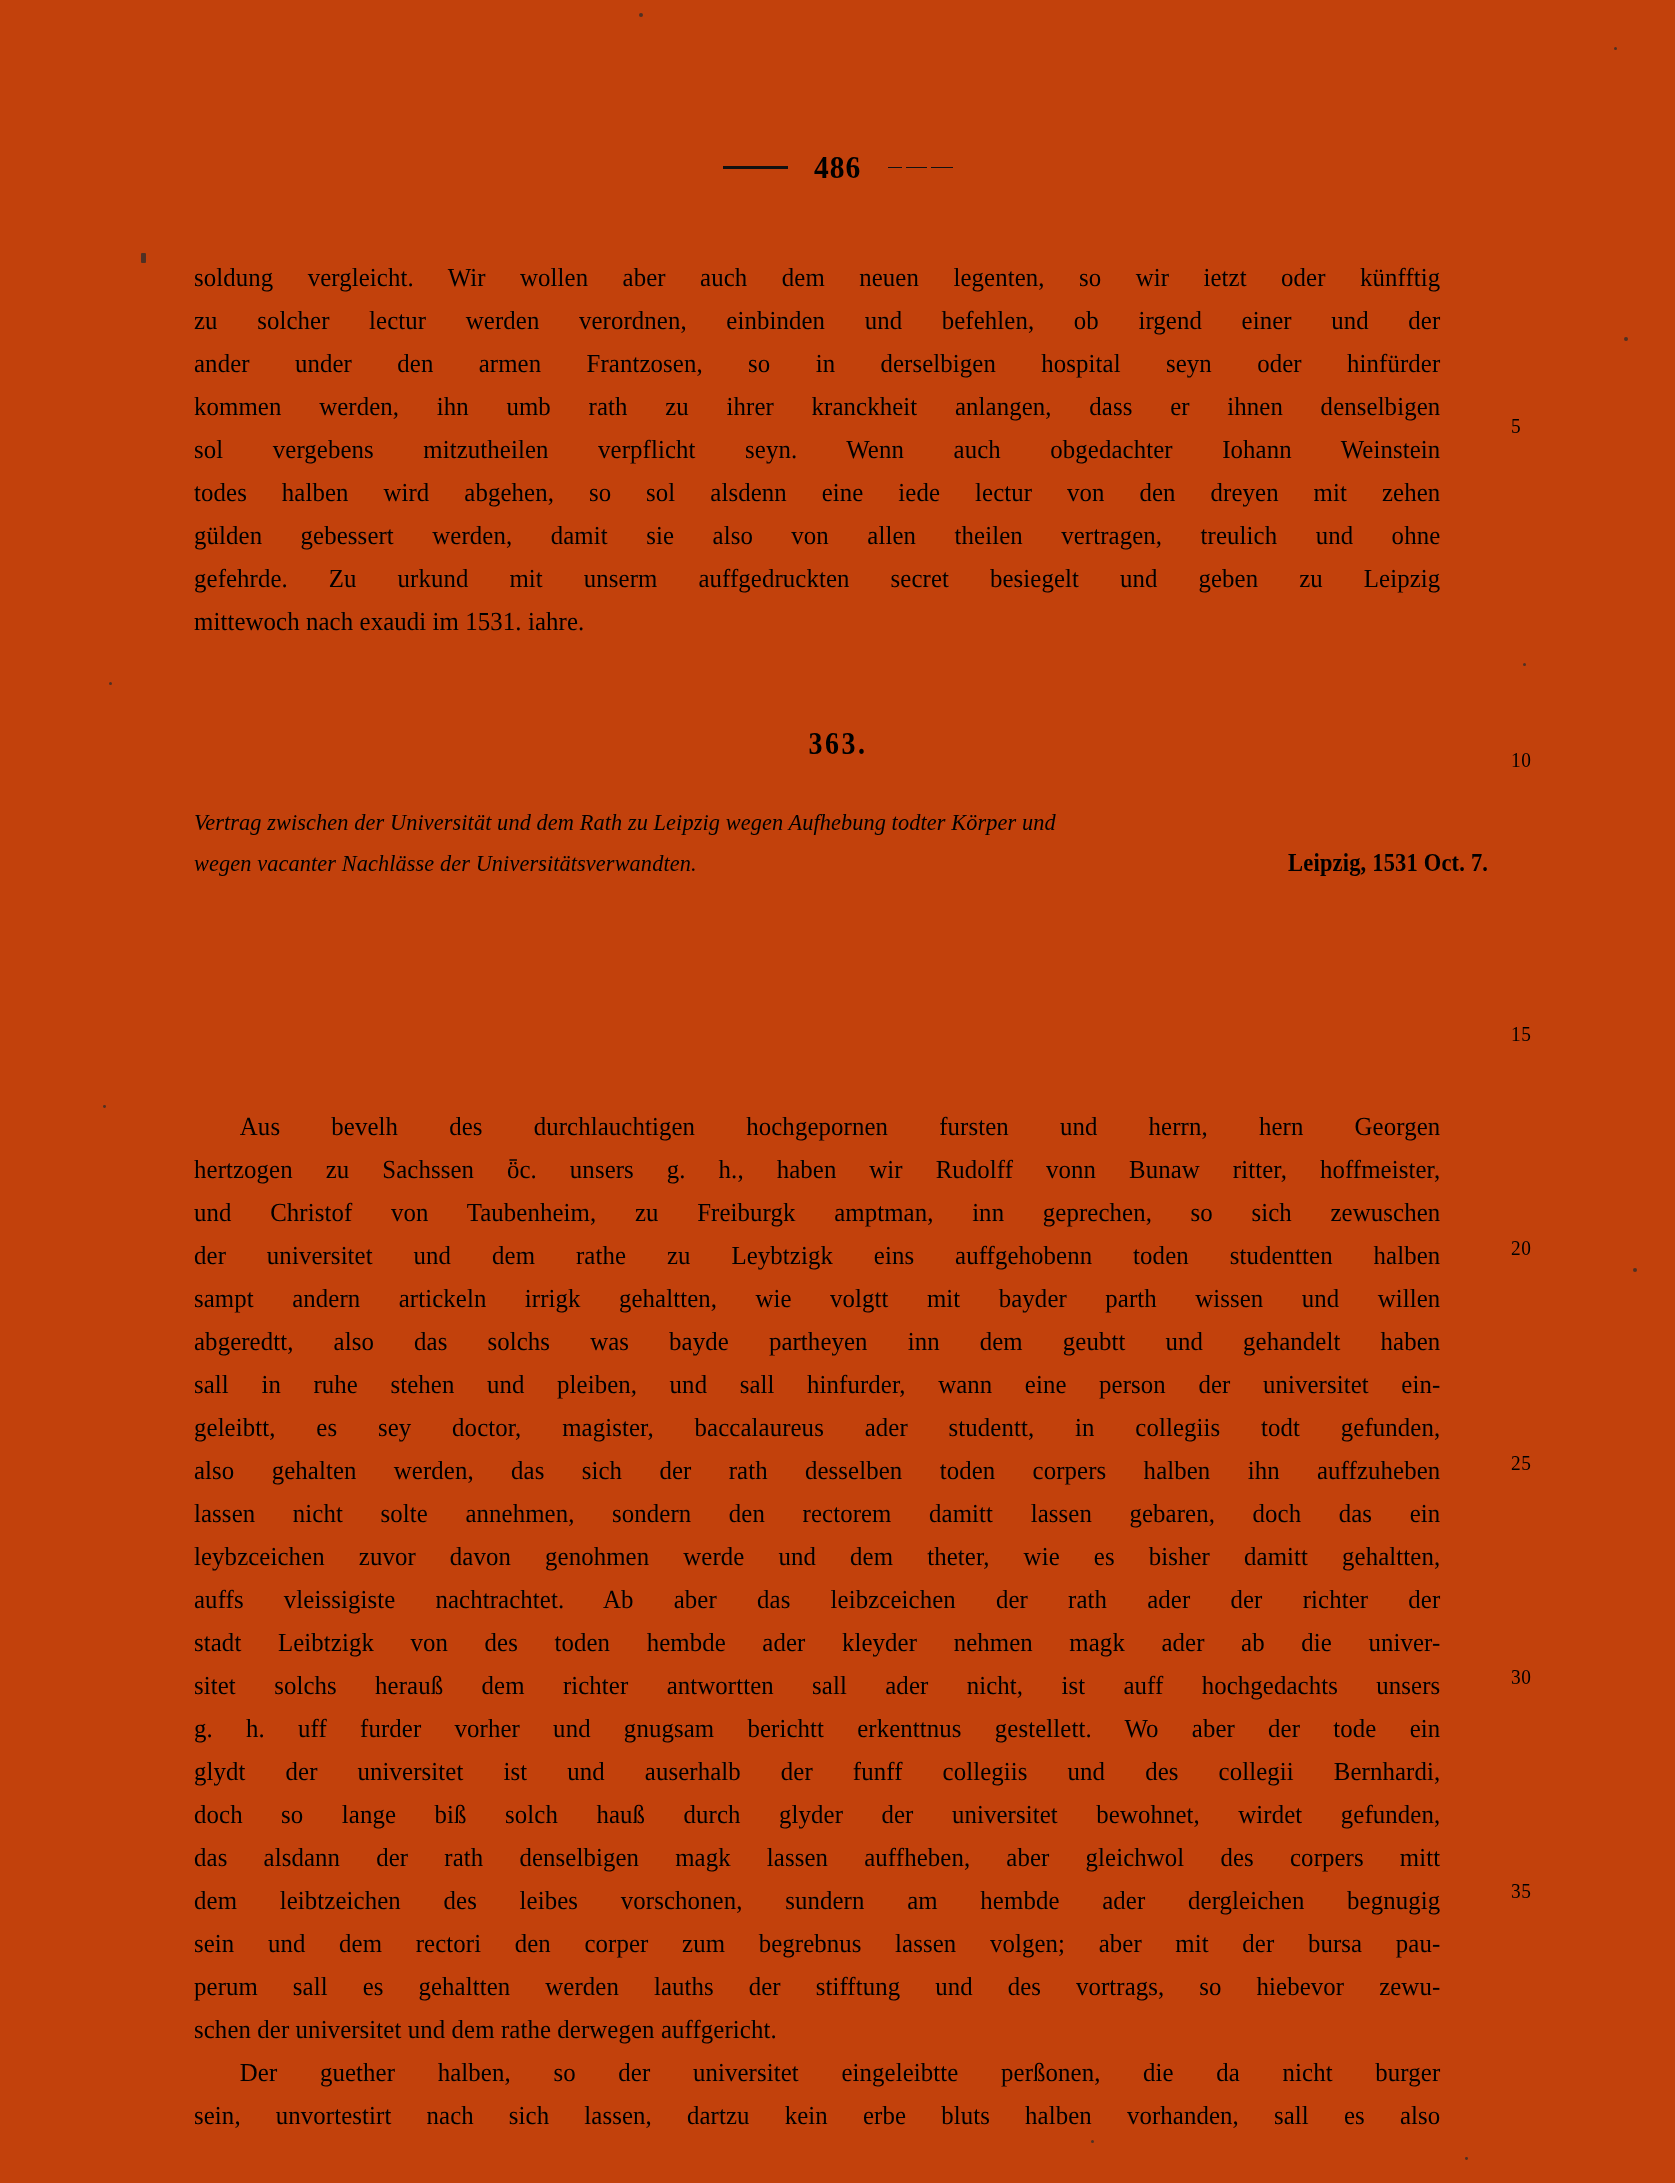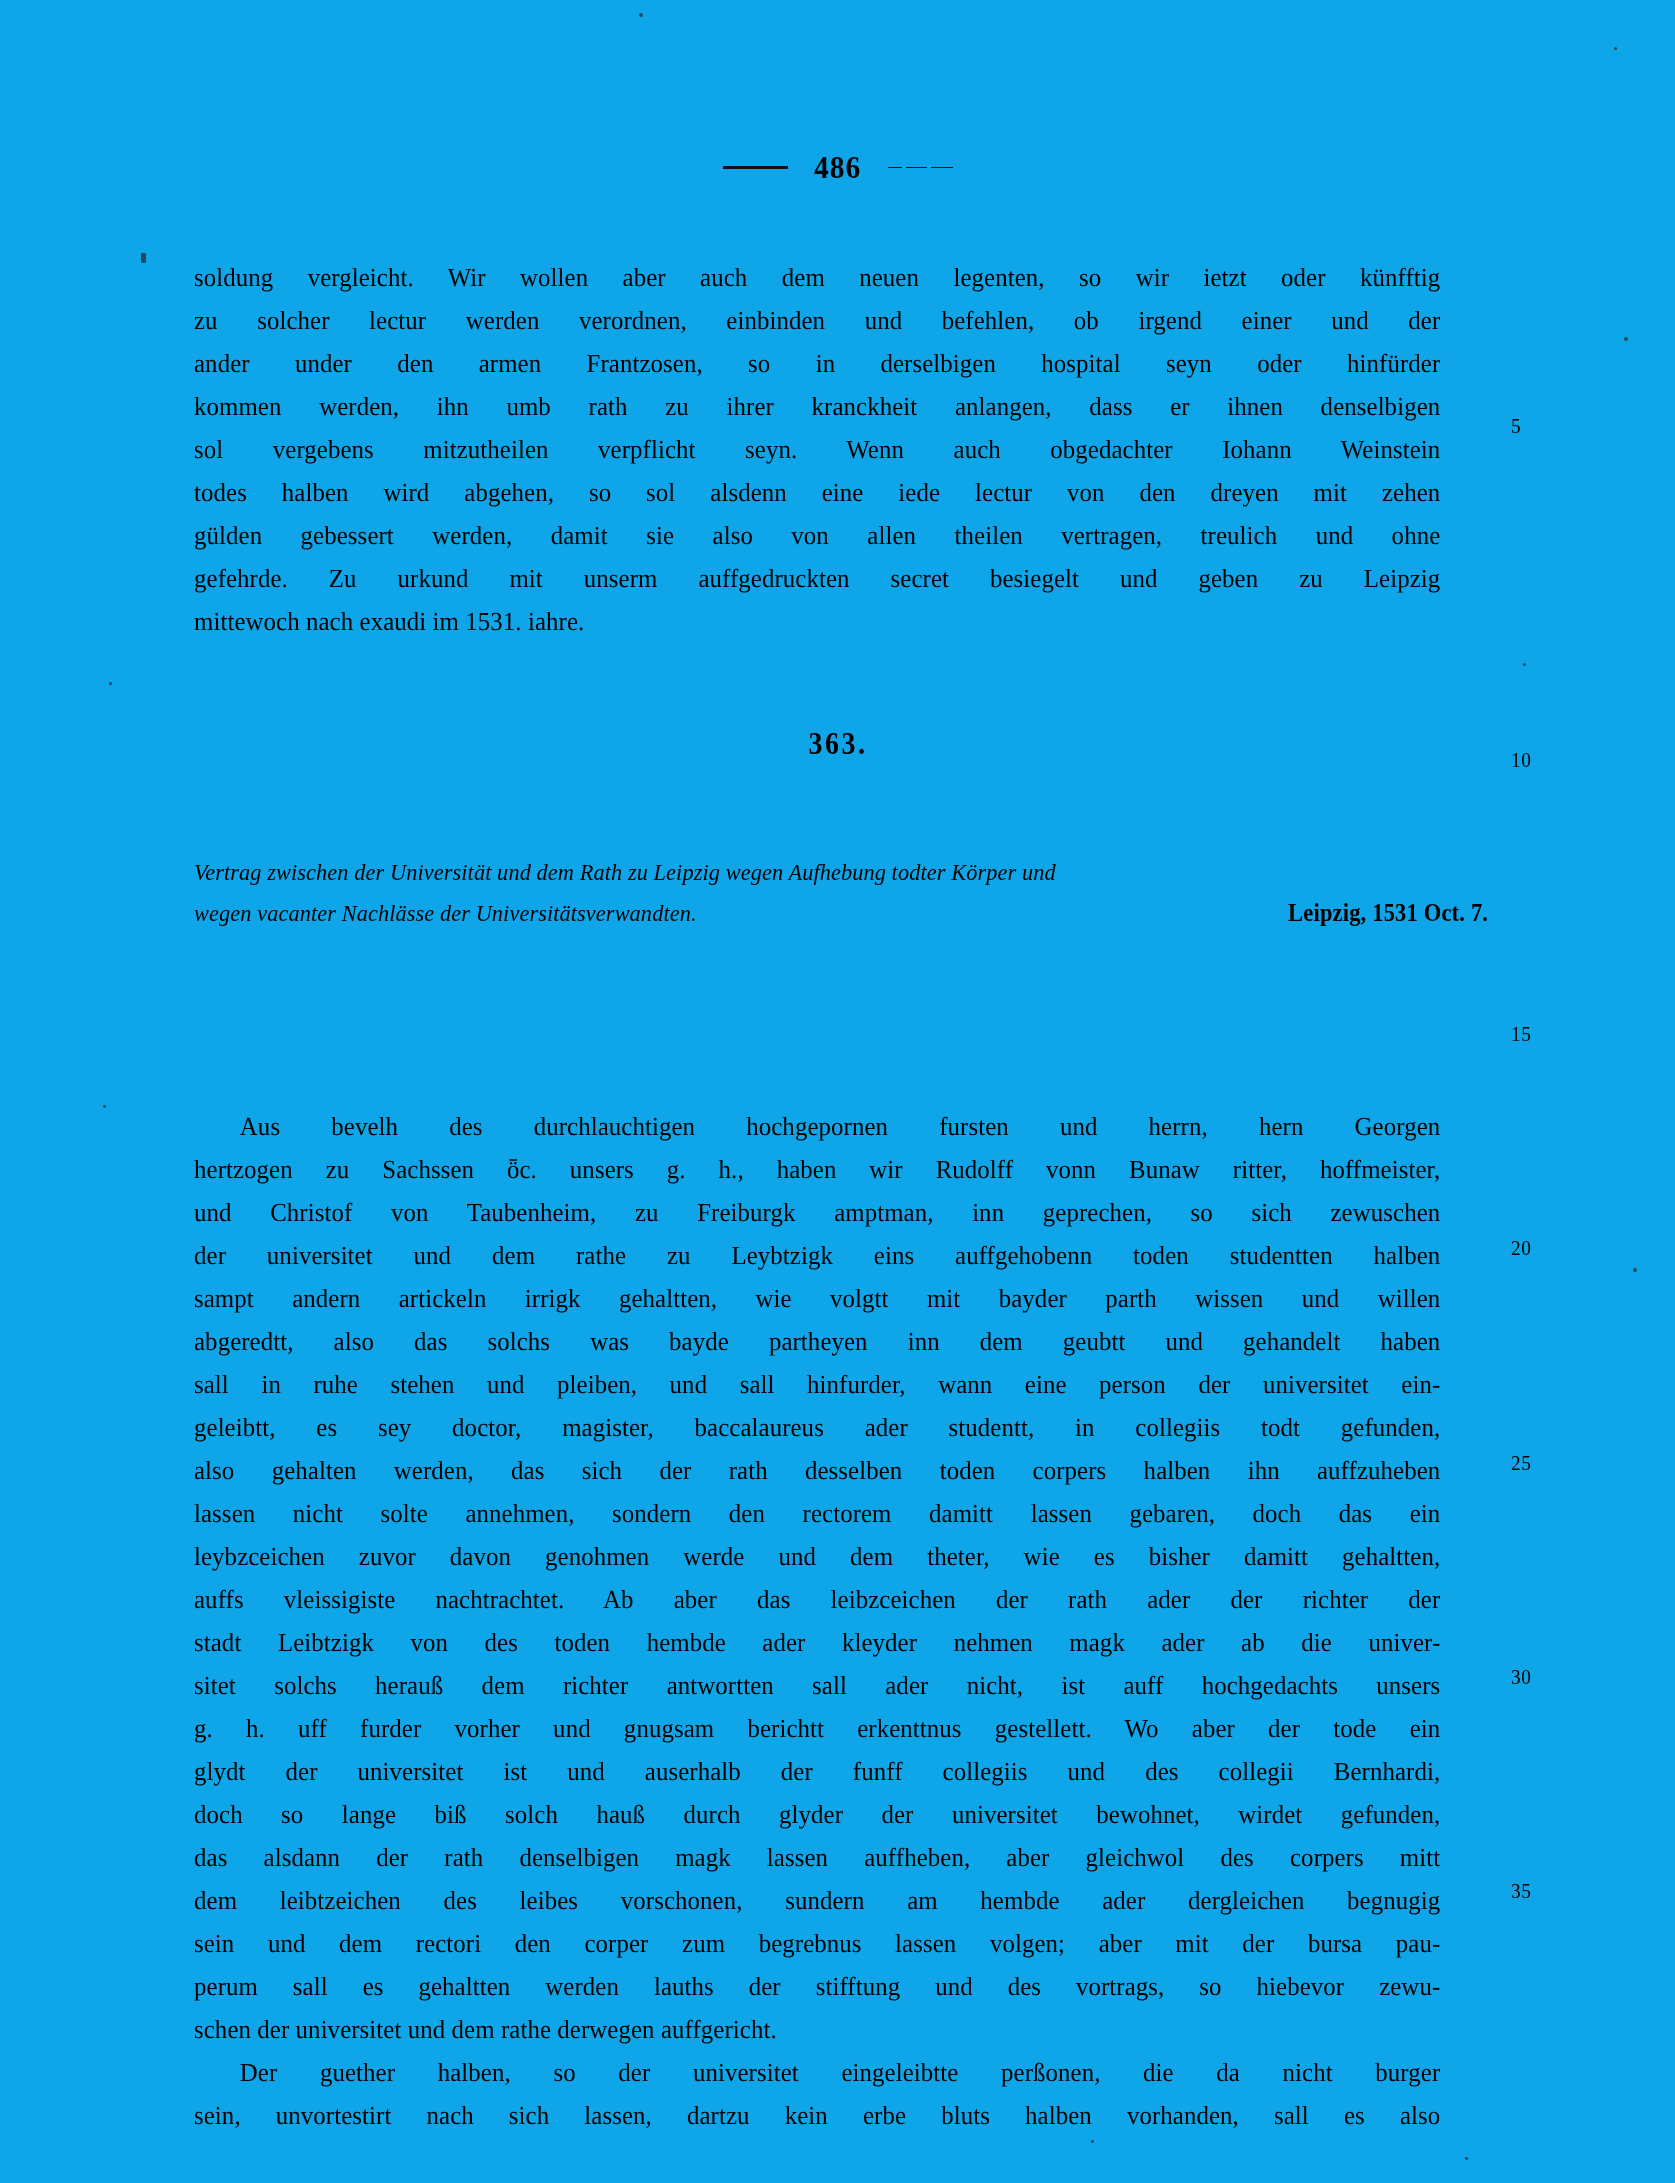--- a/index.html
+++ b/index.html
@@ -4,21 +4,21 @@
 <style>
   html, body {
     margin: 0;
     padding: 0;
     background: #ffffff;
   }
   .page {
     position: relative;
     width: 1676px;
     height: 2183px;
-    background: #0ea5e9;
+    background: #c2410c;
     font-family: "Liberation Serif", "DejaVu Serif", serif;
     color: #000000;
     overflow: hidden;
   }
 
   
   .speck {
     position: absolute;
     background: #2b2b2b;
     border-radius: 50%;
@@ -172,21 +172,21 @@
     <div class="body-line just">kommen werden, ihn umb rath zu ihrer kranckheit anlangen, dass er ihnen denselbigen</div>
     <div class="body-line just">sol vergebens mitzutheilen verpflicht seyn.  Wenn auch obgedachter Iohann Weinstein</div>
     <div class="body-line just">todes halben wird abgehen, so sol alsdenn eine iede lectur von den dreyen mit zehen</div>
     <div class="body-line just">gülden gebessert werden, damit sie also von allen theilen vertragen, treulich und ohne</div>
     <div class="body-line just">gefehrde.  Zu urkund mit unserm auffgedruckten secret besiegelt und geben zu Leipzig</div>
     <div class="body-line just last">mittewoch nach exaudi im 1531. iahre.</div>
   </div>
 
   <div class="secnum" style="top:726px;">363.</div>
 
-  <div class="col" style="top:812px;">
+  <div class="col" style="top:762px;">
     <div class="headnote">Vertrag zwischen der Universität und dem Rath zu Leipzig wegen Aufhebung todter Körper und</div>
     <div class="headnote-row">
       <span class="headnote">wegen vacanter Nachlässe der Universitätsverwandten.</span>
       <span class="dateline">Leipzig, 1531 Oct. 7.</span>
     </div>
   </div>
 
 
   <div class="col" style="top:1065px;">
     <div class="body-line just indent">Aus bevelh des durchlauchtigen hochgepornen fursten und  herrn, hern Georgen</div>

